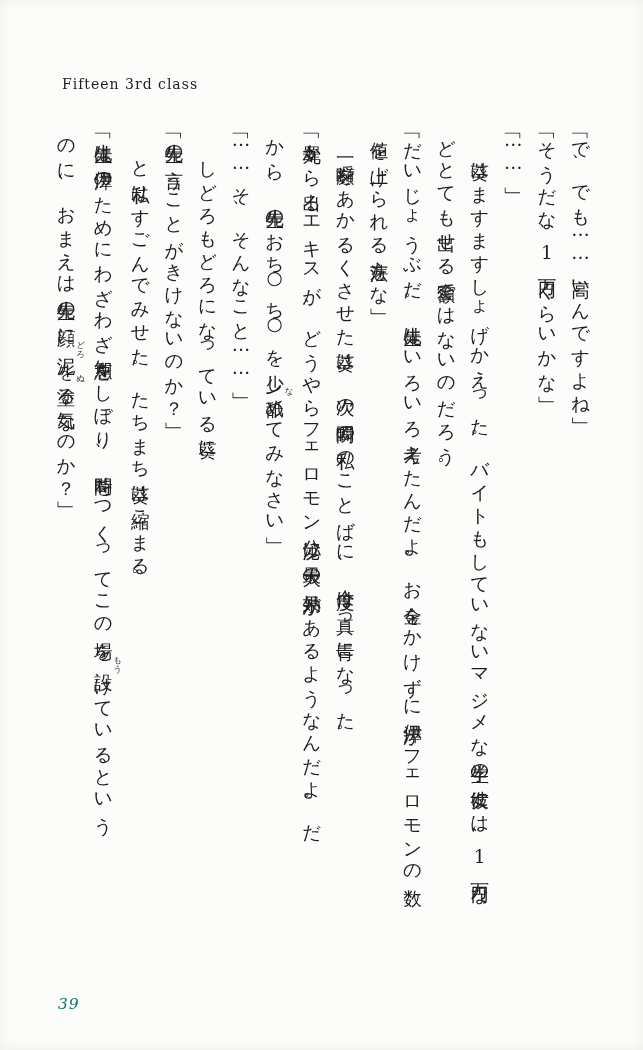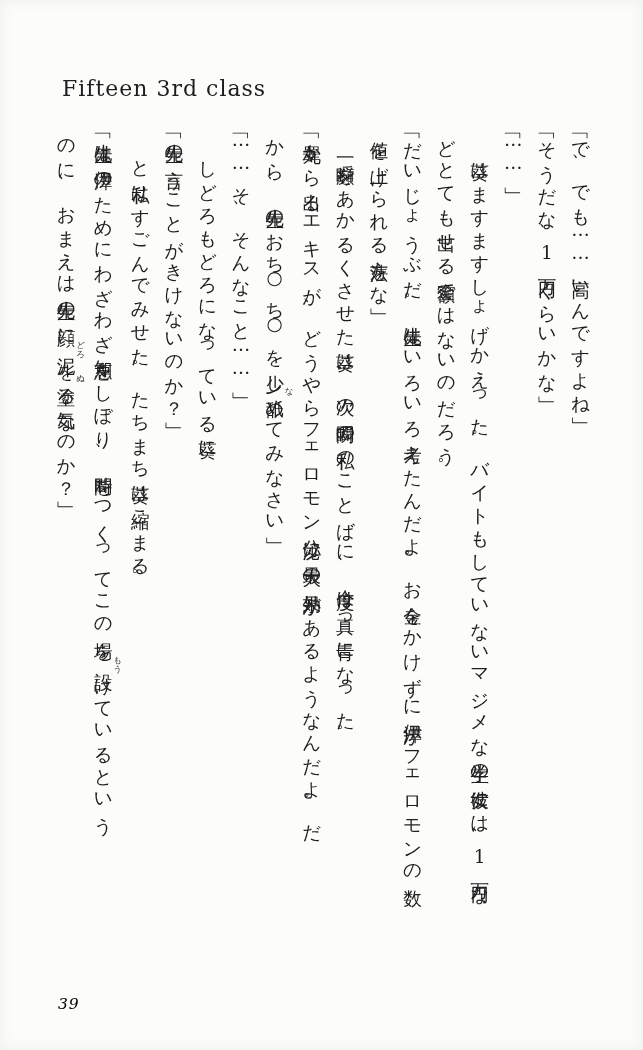--- a/index.html
+++ b/index.html
@@ -13,21 +13,21 @@
     height: 1050px;
     background: #fcfcfa;
     overflow: hidden;
     font-family: "DejaVu Serif", "Liberation Serif", serif;
     box-shadow: inset 0 0 14px rgba(120,115,105,0.10);
   }
   .running-header {
     position: absolute;
     left: 62px;
     top: 76px;
-    font-size: 22px;
+    font-size: 14px;
     color: #1e1e1e;
     letter-spacing: 1px;
   }
   .text-area {
     position: absolute;
     top: 127px;
     right: 46px;
     height: 830px;
     writing-mode: vertical-rl;
     text-orientation: upright;
@@ -50,21 +50,21 @@
     letter-spacing: 0;
     text-orientation: upright;
     color: #2a2a2a;
   }
   .page-number {
     position: absolute;
     left: 58px;
     top: 995px;
     font-size: 15.5px;
     font-style: italic;
-    color: #000000;
+    color: #0f766e;
     letter-spacing: 1px;
   }
 </style>
 </head>
 <body>
 
 <div class="page">
   <div class="running-header">Fifteen 3rd class</div>
 
   <div class="text-area">

